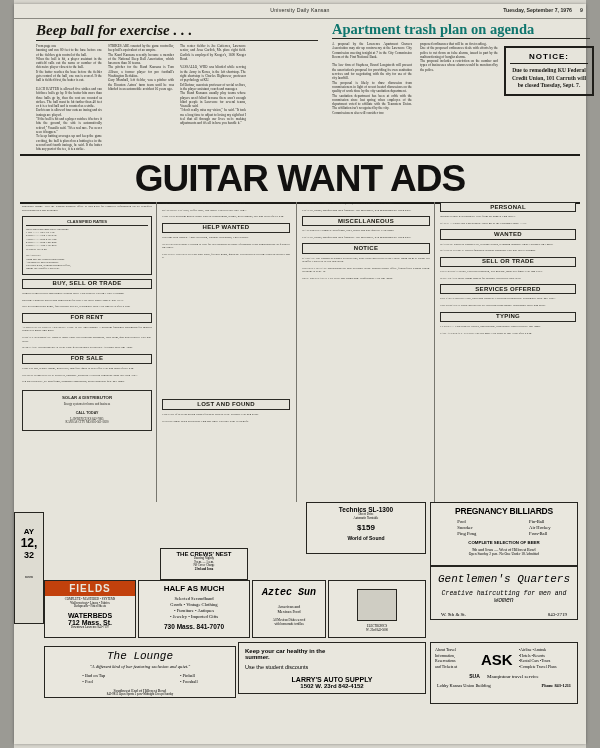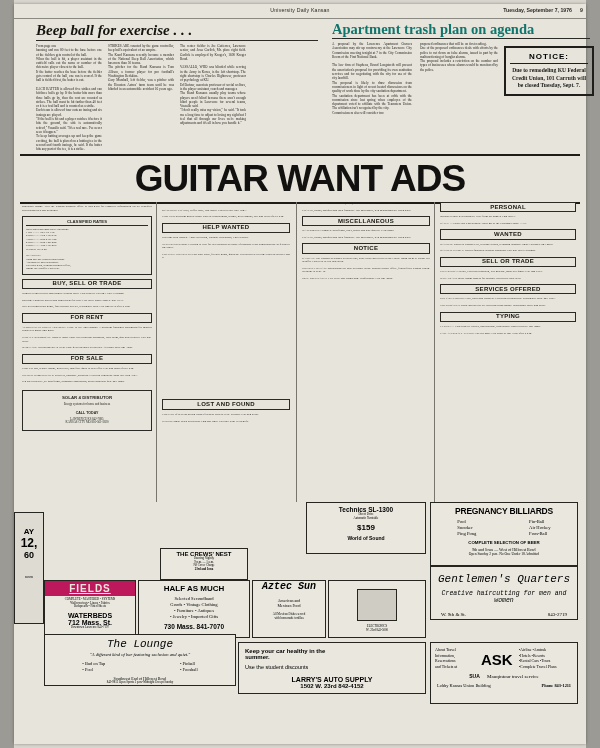--- a/index.html
+++ b/index.html
@@ -26,21 +26,21 @@
   .nt1{font-family:"Liberation Sans", sans-serif;font-weight:bold;font-size:8px;letter-spacing:1px;border-bottom:1px solid #1f1e1a;padding-bottom:2px;margin-bottom:3px;}
   .nt2{font-size:5.6px;font-weight:bold;line-height:7.5px;color:#1b1a16;}
   .ads{position:absolute;left:6px;top:498px;width:560px;height:244px;}
   .ad{position:absolute;border:1px solid #262520;background:#e9e7de;overflow:hidden;}
   .ctr{text-align:center;}
   .sans{font-family:"Liberation Sans", sans-serif;}
   .b{font-weight:bold;}
   .i{font-style:italic;}
   .tiny{font-size:3px;line-height:3.6px;}
   .script{font-family:Liberation Mono, monospace;font-style:italic;}
-  .blk{background:#be185d;color:#e9e7de;text-decoration:underline;}
+  .blk{background:#c2410c;color:#e9e7de;}
   .colrule{position:absolute;width:1px;background:#77766e;}
 </style>
 </head>
 <body>
 
 <div class="page">
   <div class="gutter"></div>
   <div class="gutter2"></div>
   <div class="paper">
 
@@ -200,21 +200,21 @@
 
 FAST ACCURATE TYPING. 75c per page. Call Mary at 843-7756 after 5 p.m.</div>
       </div>
     </div>
 
     <div class="ads">
 
       <div class="ad" style="left:-6px;top:10px;width:28px;height:110px;background:#dedcd2;">
         <div class="ctr sans b" style="margin-top:14px;font-size:8px;">AY</div>
         <div class="ctr sans b" style="font-size:12px;">12,</div>
-        <div class="ctr sans b" style="font-size:9px;">60</div>
+        <div class="ctr sans b" style="font-size:9px;">32</div>
         <div class="ctr" style="font-size:4px;margin-top:14px;">noon</div>
       </div>
 
       <div class="ad" style="left:286px;top:0px;width:118px;height:50px;">
         <div class="ctr sans b" style="font-size:6.5px;margin-top:3px;">Technics SL-1300</div>
         <div class="ctr tiny">Direct Drive</div>
         <div class="ctr tiny">Automatic Turntable</div>
         <div class="ctr sans b" style="font-size:8px;margin-top:3px;">$159</div>
         <div class="ctr sans b" style="font-size:5px;margin-top:3px;">World of Sound</div>
       </div>
@@ -262,42 +262,42 @@
         <div class="ctr" style="font-size:4.6px;line-height:6px;margin-top:3px;">
           <div>Selected Secondhand</div>
           <div>Goods • Vintage Clothing</div>
           <div>• Furniture • Antiques</div>
           <div>• Jewelry • Imported Gifts</div>
         </div>
         <div class="ctr sans b" style="font-size:6.5px;margin-top:3px;">730 Mass. 841-7070</div>
       </div>
 
       <div class="ad" style="left:232px;top:78px;width:72px;height:56px;">
-        <div class="ctr script b" style="font-size:10px;">Aztec Sun</div>
+        <div class="ctr script b" style="font-size:10px;margin-top:6px;">Aztec Sun</div>
         <div class="ctr" style="font-size:4px;margin-top:6px;">American and</div>
         <div class="ctr" style="font-size:4px;">Mexican Food</div>
         <div class="ctr tiny" style="margin-top:5px;">All Mexican Dishes served</div>
         <div class="ctr tiny">with homemade tortillas</div>
       </div>
 
       <div class="ad" style="left:140px;top:46px;width:86px;height:30px;">
         <div class="ctr sans b" style="font-size:6px;margin-top:2px;">THE CREWS' NEST</div>
         <div class="ctr tiny">Dancing Nightly</div>
         <div class="ctr tiny">9 p.m. — 1 a.m.</div>
         <div class="ctr tiny">No Cover Charge</div>
         <div class="ctr tiny b">23rd and Iowa</div>
       </div>
 
       <div class="ad" style="left:308px;top:78px;width:96px;height:56px;">
         <div style="width:38px;height:30px;border:1px solid #262520;margin:8px auto 0 auto;background:#cfcdc3;"></div>
         <div class="ctr tiny" style="margin-top:4px;">ELECTRONICS</div>
         <div class="ctr tiny">W. 23rd  843-5000</div>
       </div>
 
-      <div class="ad" style="left:24px;top:132px;width:190px;height:50px;">
+      <div class="ad" style="left:24px;top:144px;width:190px;height:50px;">
         <div class="ctr script" style="font-size:11px;margin-top:3px;">The Lounge</div>
         <div class="ctr i" style="font-size:4.6px;margin-top:2px;">"A different kind of bar featuring seclusion and quiet."</div>
         <div style="display:flex;justify-content:space-around;margin-top:4px;font-size:4.4px;line-height:6px;">
           <div>
             <div>• Bud on Tap</div>
             <div>• Pool</div>
           </div>
           <div>
             <div>• Pinball</div>
             <div>• Foosball</div>

